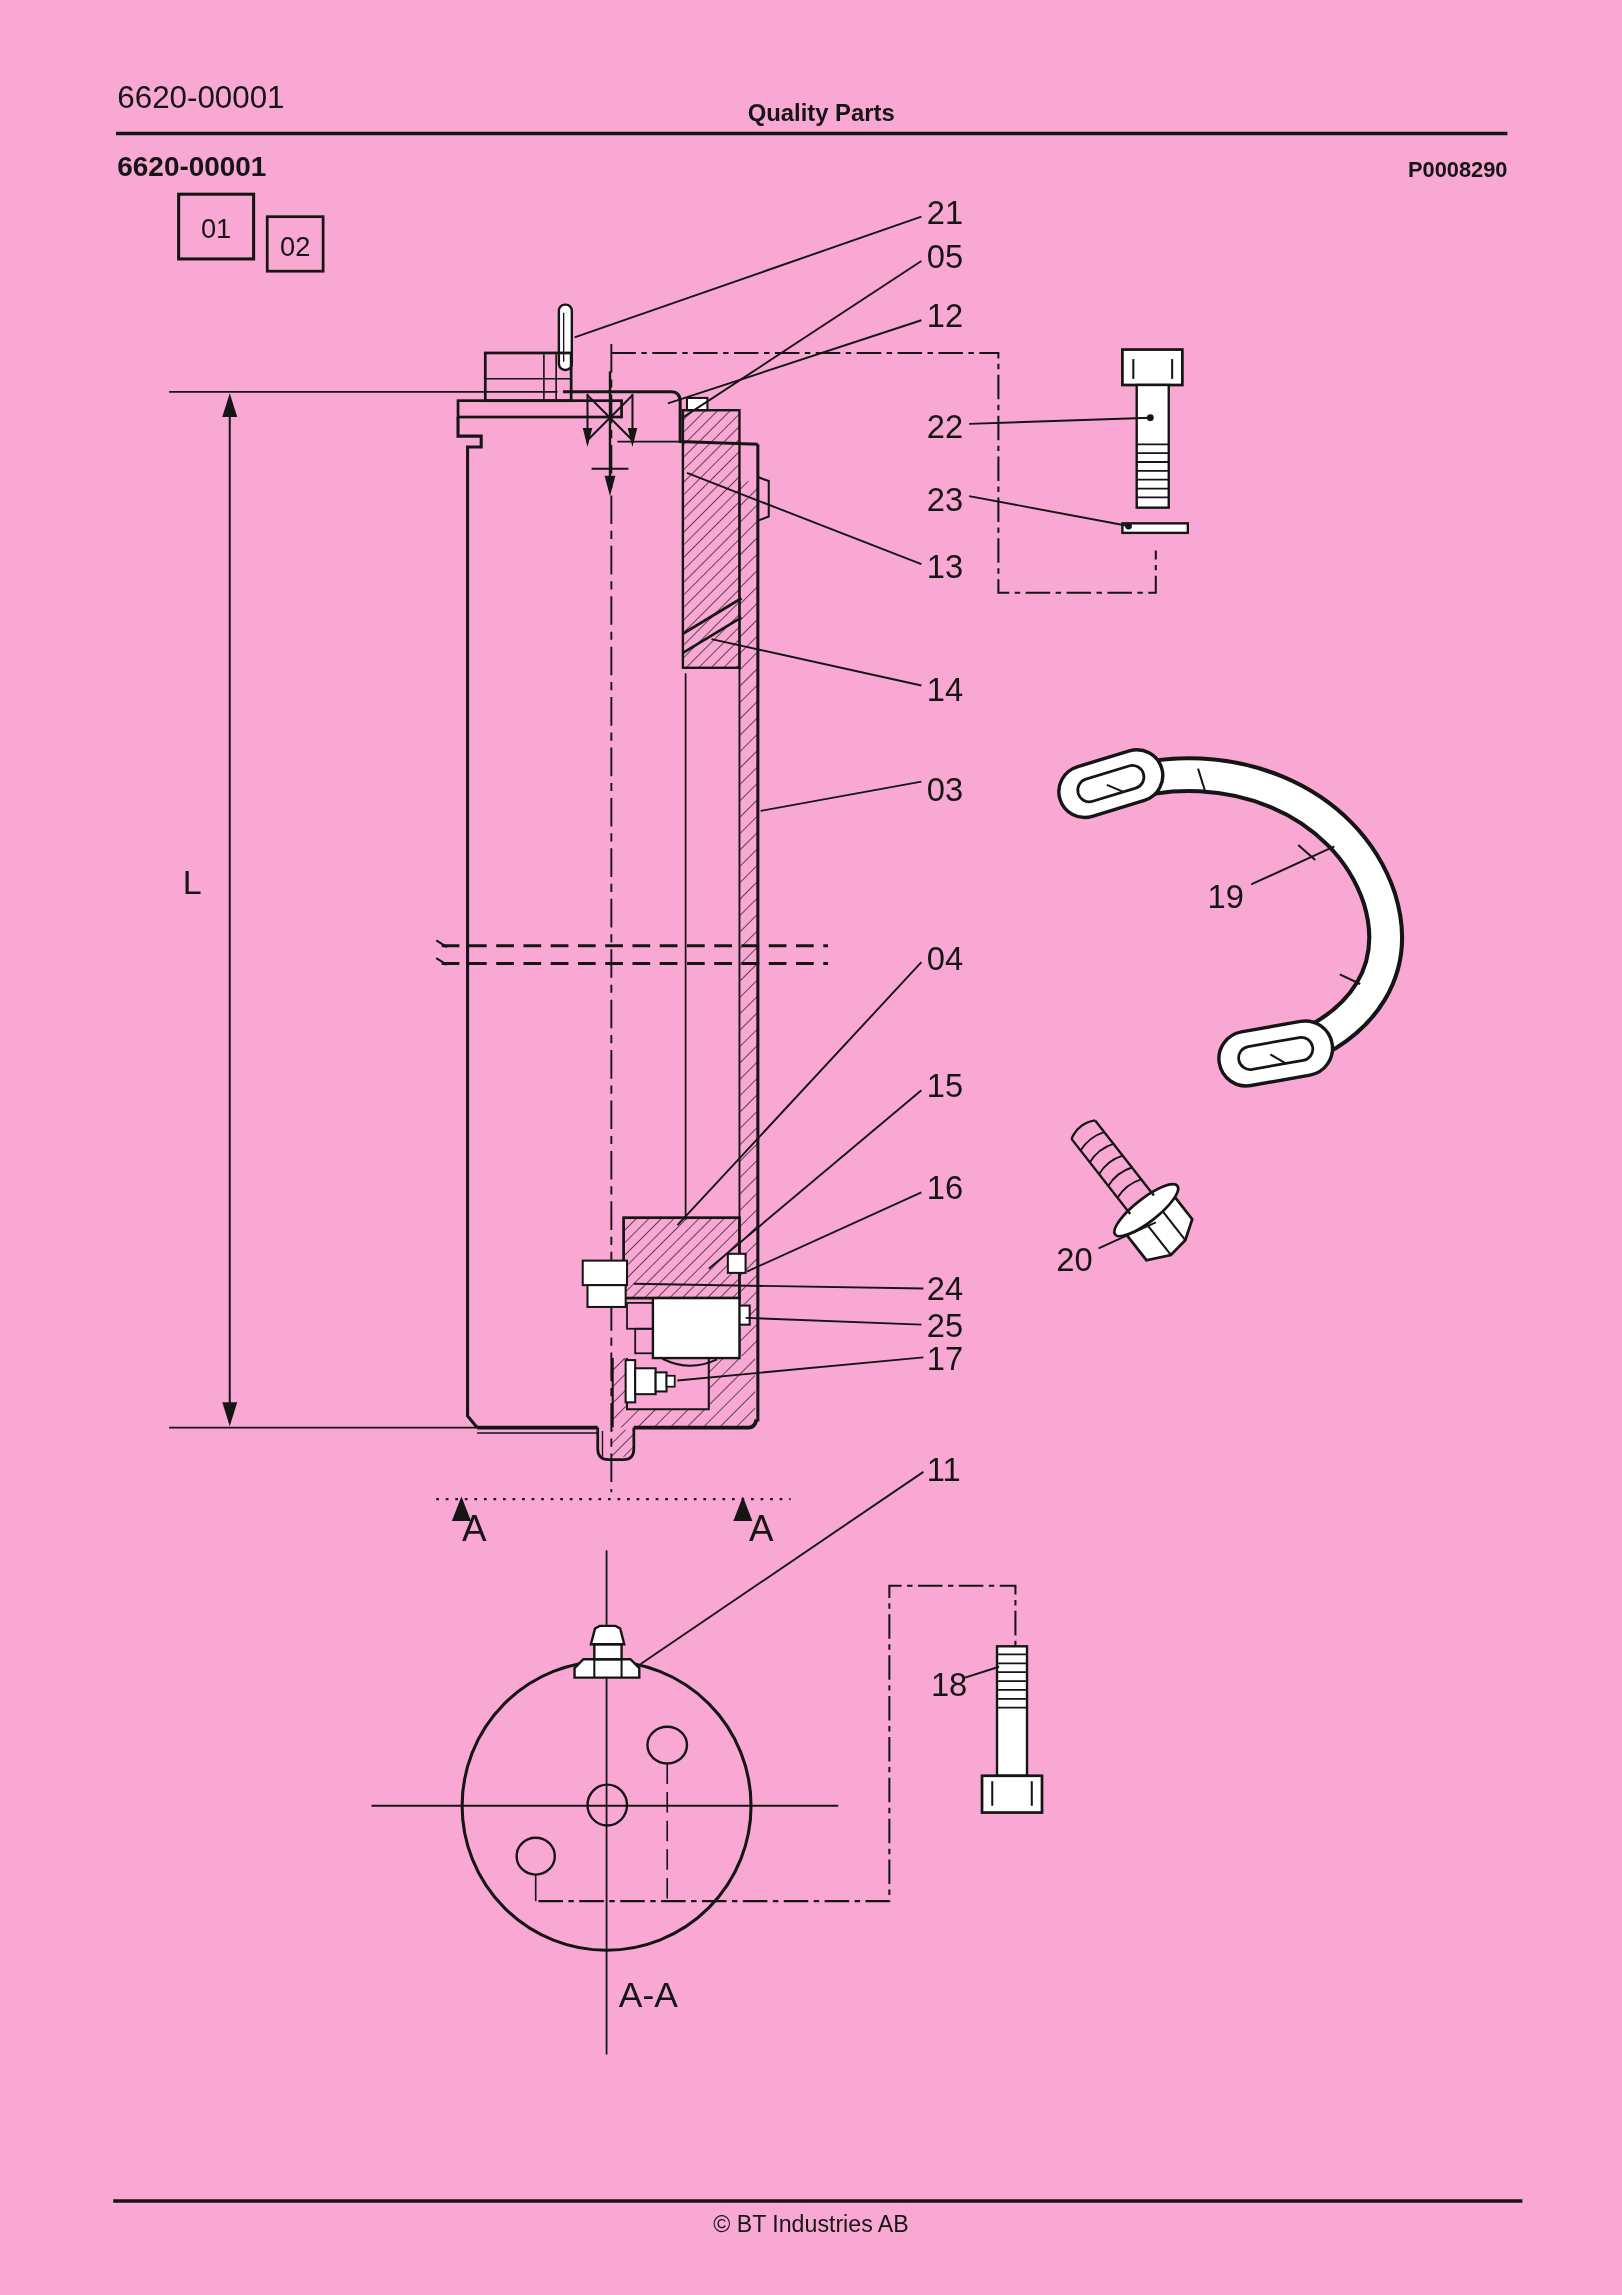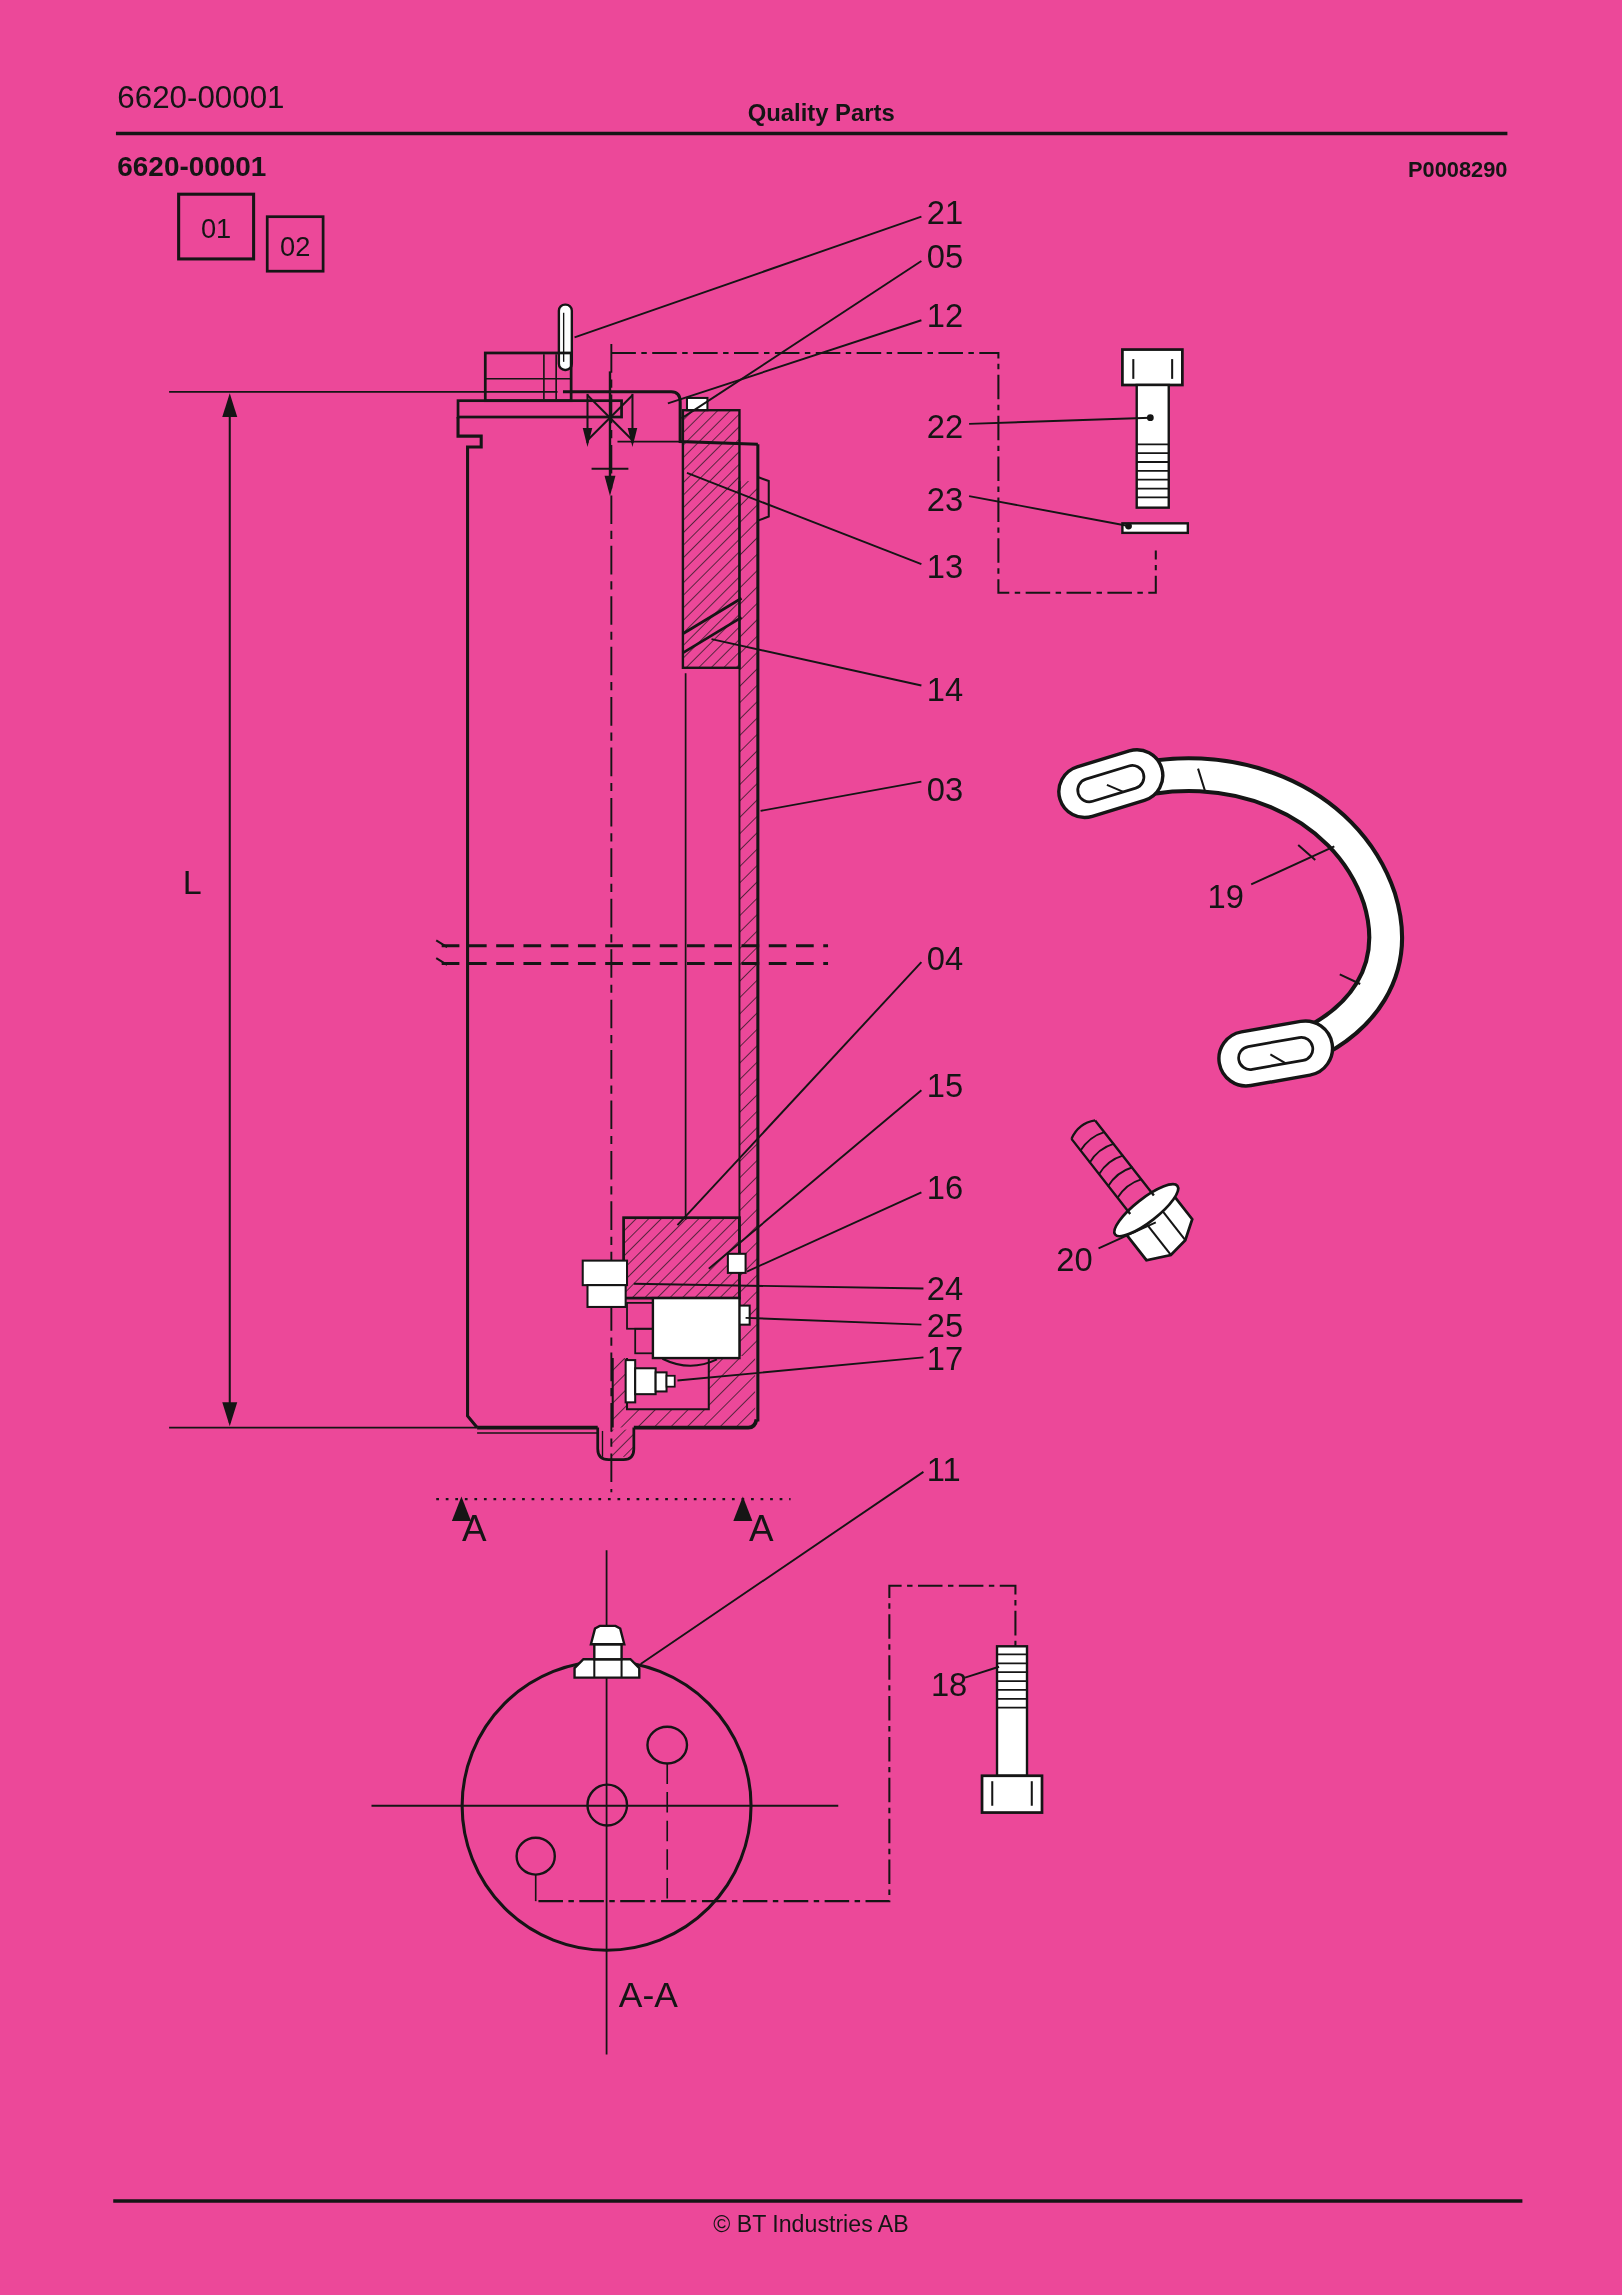--- a/index.html
+++ b/index.html
@@ -1,16 +1,16 @@
 <!DOCTYPE html>
 <html style="font-size:11px"><head>
 <meta charset="utf-8">
 <style>
   html,body{margin:0;padding:0;background:#e8e8e8;}
-  .page{width:1622px;height:2295px;background:#ec4899;margin:0 auto;position:relative;}
+  .page{width:1622px;height:2295px;background:#f9a8d4;margin:0 auto;position:relative;}
   svg{display:block;}
   text{font-family:"Liberation Sans","DejaVu Sans",sans-serif;fill:#151515;}
   .t-doc{font-size:46px;}
   .t-center{font-size:35px;font-weight:bold;}
   .t-draw{font-size:41px;font-weight:bold;}
   .t-code{font-size:32px;font-weight:bold;}
   .t-box{font-size:40px;}
   .t-dim{font-size:50px;}
   .t-sec{font-size:54px;}
   .t-cut{font-size:52px;}

